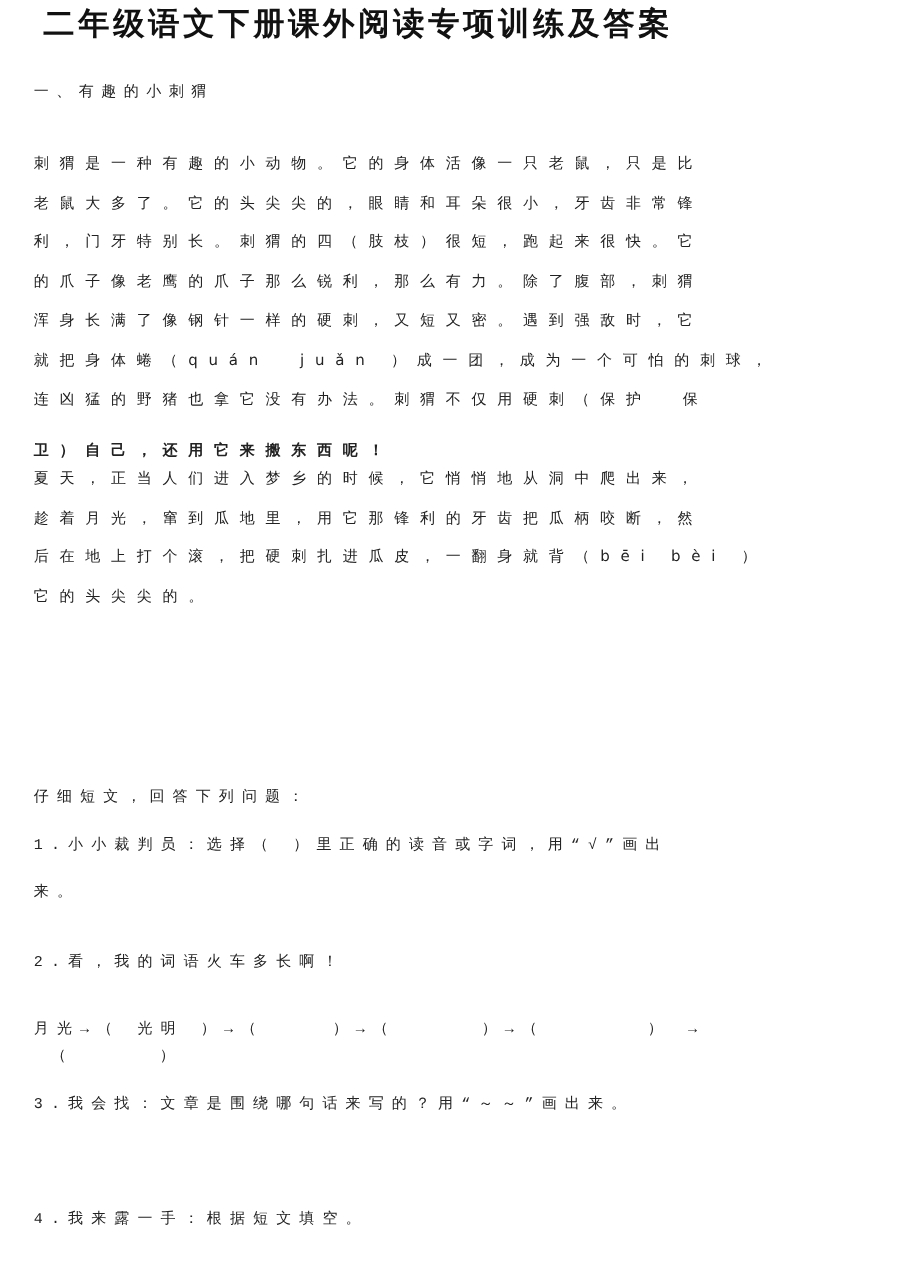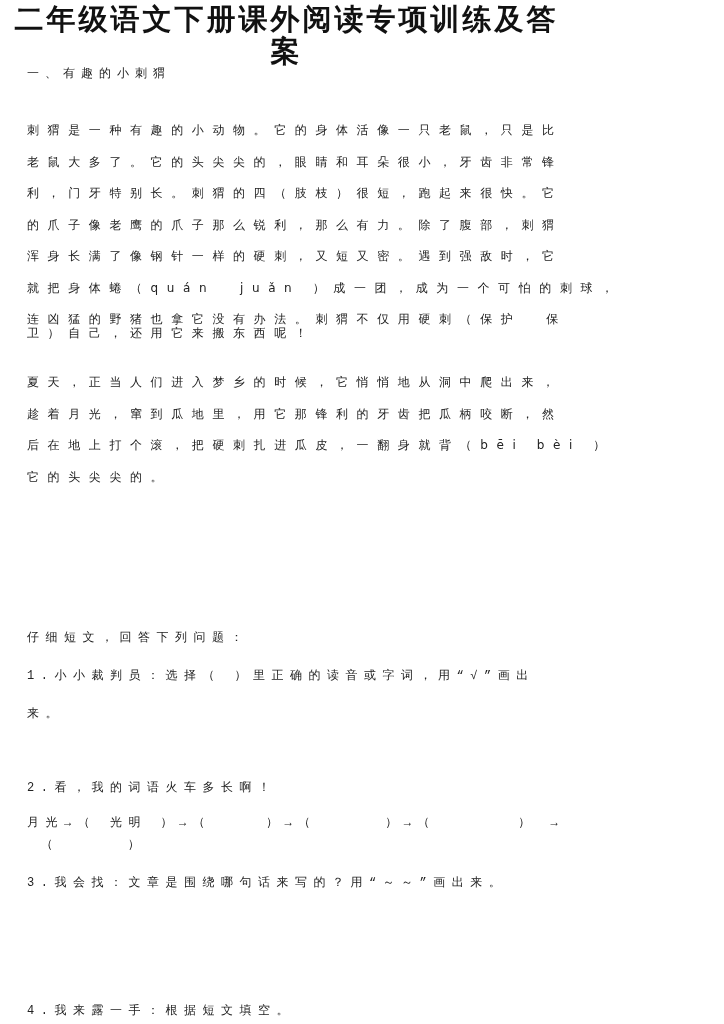--- a/index.html
+++ b/index.html
@@ -3,21 +3,21 @@
 <meta charset="utf-8">
 <style>
   html, body { margin: 0; padding: 0; background: #ffffff; }
   body {
     width: 724px; height: 1024px; position: relative; overflow: hidden;
     font-family: "DejaVu Sans", "Liberation Sans", sans-serif;
     color: #1a1a1a;
   }
   .title {
     position: absolute; left: 0; top: 3px; width: 573px; text-align: center;
-    font-size: 29px; font-weight: bold; letter-spacing: 3px; line-height: 32px;
+    font-size: 25px; font-weight: bold; letter-spacing: 3px; line-height: 32px;
     color: #111;
   }
   .line {
     position: absolute; left: 27px; white-space: pre;
     font-size: 12px; line-height: 28px; letter-spacing: 8.6px;
     color: #222;
   }
   .subtitle { letter-spacing: 6px; }
   .q { letter-spacing: 6.5px; font-family: Liberation Mono, monospace; }
 </style>
@@ -30,40 +30,40 @@
   <div class="line subtitle" style="top:59px;">一、有趣的小刺猬</div>
 
   <div>
     <div class="line" style="top:116px;">刺猬是一种有趣的小动物。它的身体活像一只老鼠，只是比</div>
     <div class="line" style="top:148px;">老鼠大多了。它的头尖尖的，眼睛和耳朵很小，牙齿非常锋</div>
     <div class="line" style="top:179px;">利，门牙特别长。刺猬的四（肢枝）很短，跑起来很快。它</div>
     <div class="line" style="top:211px;">的爪子像老鹰的爪子那么锐利，那么有力。除了腹部，刺猬</div>
     <div class="line" style="top:242px;">浑身长满了像钢针一样的硬刺，又短又密。遇到强敌时，它</div>
     <div class="line" style="top:274px;">就把身体蜷（quán  juǎn ）成一团，成为一个可怕的刺球，</div>
     <div class="line" style="top:305px;">连凶猛的野猪也拿它没有办法。刺猬不仅用硬刺（保护  保</div>
-    <div class="line" style="top:319px;">卫）自己，还用它来搬东西呢！</div>
+    <div class="line" style="top:346px;font-weight:bold;">卫）自己，还用它来搬东西呢！</div>
     <div class="line" style="top:368px;">夏天，正当人们进入梦乡的时候，它悄悄地从洞中爬出来，</div>
     <div class="line" style="top:400px;">趁着月光，窜到瓜地里，用它那锋利的牙齿把瓜柄咬断，然</div>
     <div class="line" style="top:431px;">后在地上打个滚，把硬刺扎进瓜皮，一翻身就背（bēi bèi ）</div>
     <div class="line" style="top:463px;">它的头尖尖的。</div>
   </div>
 
   <div class="line q" style="top:624px;">仔细短文，回答下列问题：</div>
 
   <div>
     <div class="line q" style="top:662px;">1.小小裁判员：选择（ ）里正确的读音或字词，用“√”画出</div>
     <div class="line q" style="top:700px;">来。</div>
   </div>
 
   <div>
-    <div class="line q" style="top:756px;margin-top:18px;">2.看，我的词语火车多长啊！</div>
+    <div class="line q" style="top:756px;">2.看，我的词语火车多长啊！</div>
     <div class="line q" style="top:809px;">月光→（ 光明 ）→（    ）→（     ）→（      ） →</div>
     <div class="line q" style="top:831px;"> （     ）</div>
   </div>
 
   <div>
     <div class="line q" style="top:869px;text-align:right;">3.我会找：文章是围绕哪句话来写的？用“～～”画出来。</div>
   </div>
 
   <div>
-    <div class="line q" style="top:961px;margin-top:36px;">4.我来露一手：根据短文填空。</div>
+    <div class="line q" style="top:961px;">4.我来露一手：根据短文填空。</div>
   </div>
 </div>
 
 </body></html>

